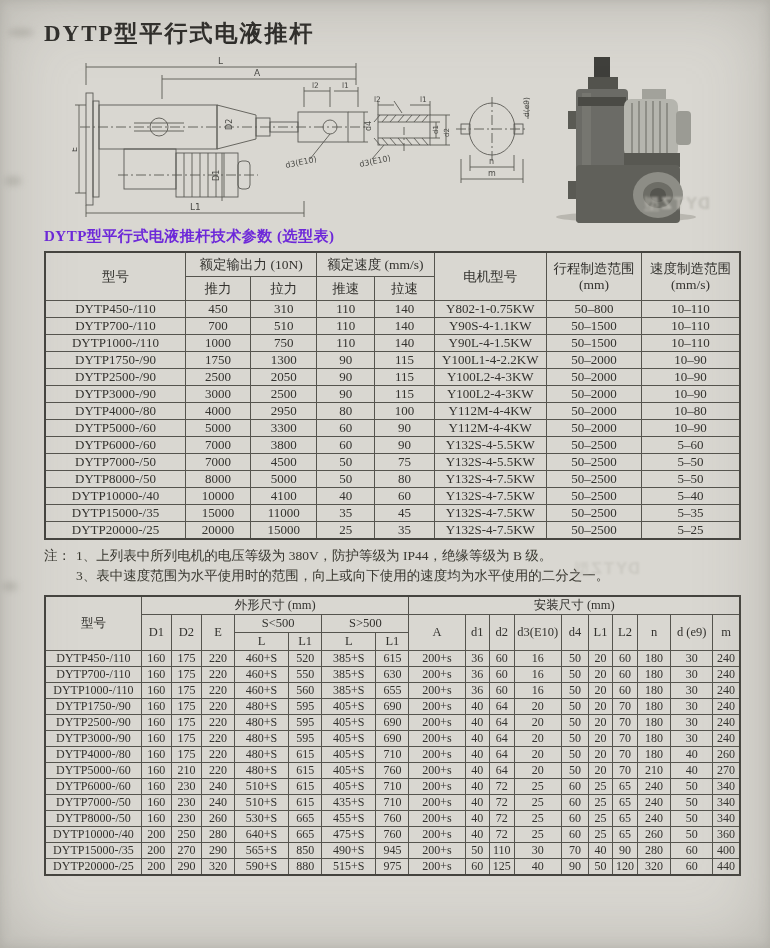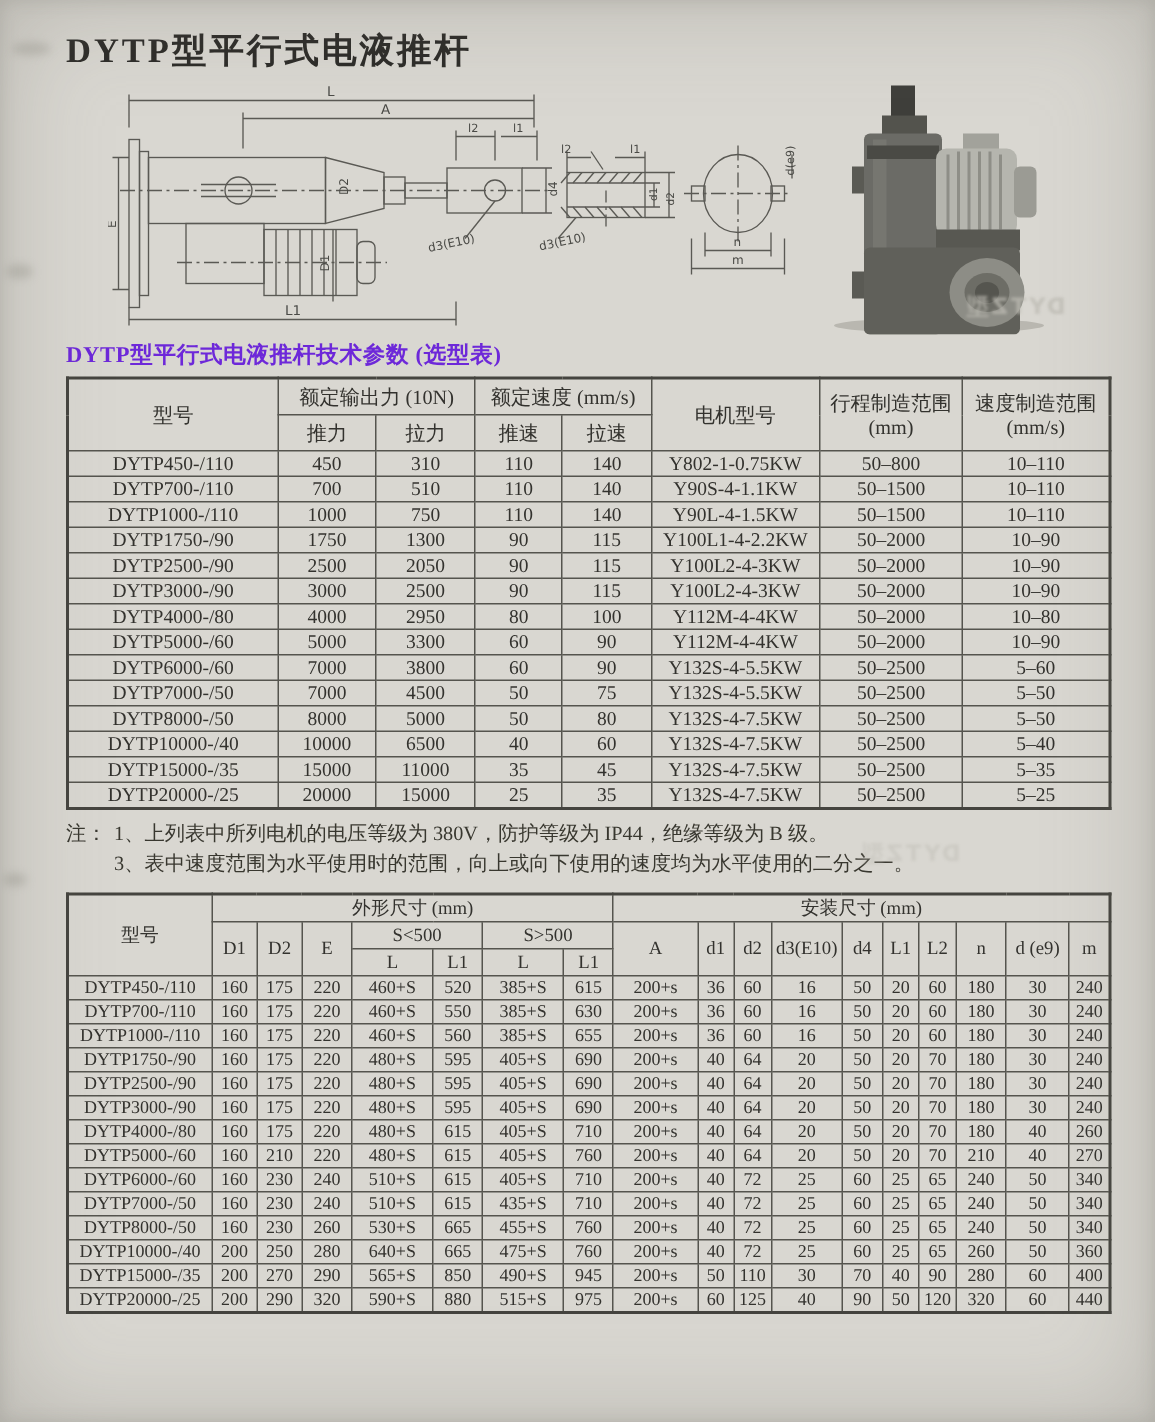--- a/index.html
+++ b/index.html
@@ -354,21 +354,21 @@
           <td>5000</td>
           <td>50</td>
           <td>80</td>
           <td>Y132S-4-7.5KW</td>
           <td>50–2500</td>
           <td>5–50</td>
         </tr>
         <tr>
           <td>DYTP10000-/40</td>
           <td>10000</td>
-          <td>6500</td>
+          <td>4100</td>
           <td>40</td>
           <td>60</td>
           <td>Y132S-4-7.5KW</td>
           <td>50–2500</td>
           <td>5–40</td>
         </tr>
         <tr>
           <td>DYTP15000-/35</td>
           <td>15000</td>
           <td>11000</td>

